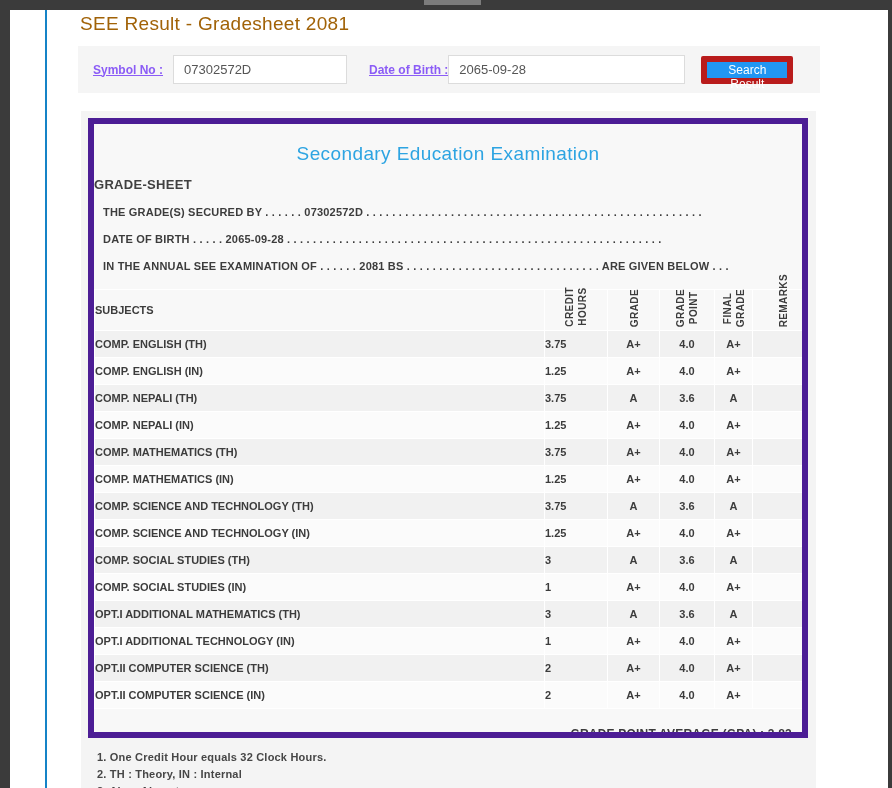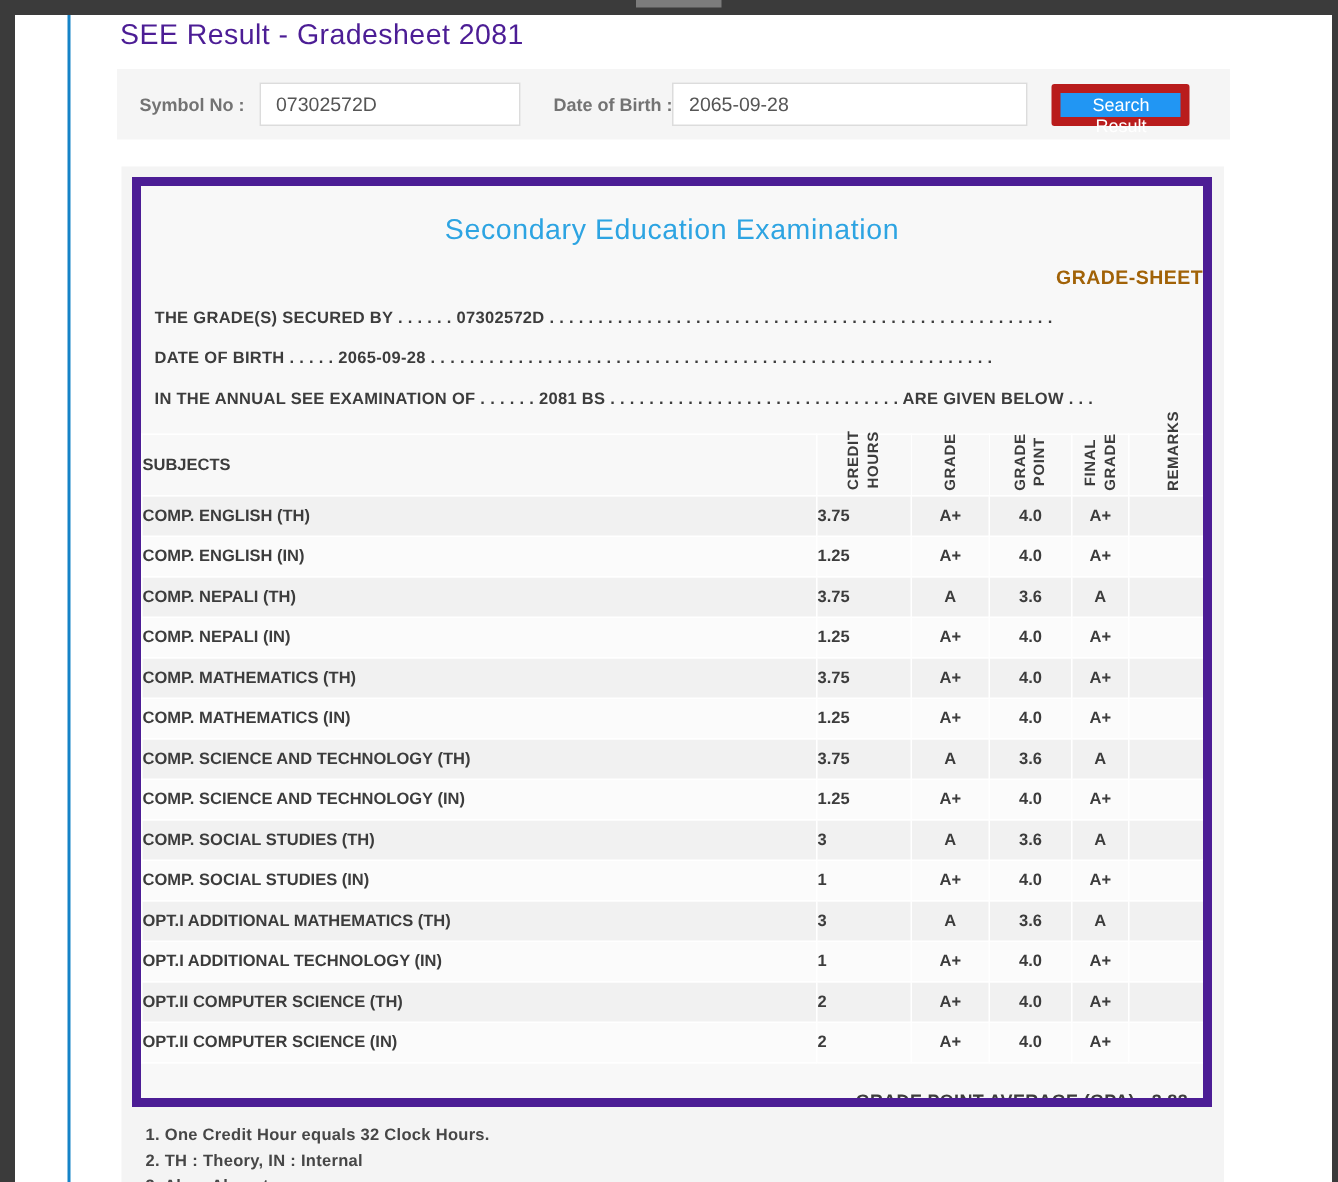--- a/index.html
+++ b/index.html
@@ -8,30 +8,30 @@
     background:#ffffff;font-family:"Liberation Sans",sans-serif;
   }
   
   .top-bar{position:absolute;left:0;top:0;width:892px;height:10px;background:#3b3b3b;z-index:5;}
   .top-thumb{position:absolute;left:424px;top:0;width:57px;height:5px;background:#7c7c7c;z-index:6;}
   .left-bar{position:absolute;left:0;top:0;width:10px;height:788px;background:#3b3b3b;z-index:4;}
   .right-bar{position:absolute;left:888px;top:10px;width:4px;height:778px;background:#3b3b3b;z-index:4;}
   .blue-divider{position:absolute;left:45px;top:10px;width:2px;height:778px;background:#1583c7;}
 
   .page-title{
-    position:absolute;left:80px;top:13px;font-size:19px;color:#4c1d95;
+    position:absolute;left:80px;top:13px;font-size:19px;color:#a16207;
     letter-spacing:0.3px;
   }
 
   
   .form-bar{
     position:absolute;left:78px;top:46px;width:742px;height:47px;background:#f5f5f5;
     display:flex;align-items:center;box-sizing:border-box;padding-left:15px;
   }
-  .form-label{font-size:12px;font-weight:700;color:#737373;white-space:nowrap;}
+  .form-label{font-size:12px;font-weight:700;color:#8b5cf6;white-space:nowrap;text-decoration:underline;}
   .form-input{
     height:29px;box-sizing:border-box;border:1px solid #dcdcdc;background:#fff;
     font-family:"Liberation Sans",sans-serif;font-size:13px;color:#555;padding:0 10px;
   }
   .input-symbol{width:174px;margin-left:10px;}
   .label-dob{margin-left:22px;}
   .input-dob{width:237px;}
   .search-btn{
     margin-left:16px;width:92px;height:28px;background:#2196f3;color:#fff;border:6px solid #b91c1c;
     font-family:"Liberation Sans",sans-serif;font-size:12px;border-radius:2px;cursor:pointer;
@@ -40,21 +40,21 @@
   
   .result-panel{
     position:absolute;left:81px;top:111px;width:735px;height:677px;background:#f4f4f4;
     box-sizing:border-box;
   }
   .gradesheet-box{
     position:absolute;left:7px;top:7px;width:720px;height:620px;background:#f8f8f8;
     border:6px solid #4c1d95;box-sizing:border-box;overflow:hidden;
   }
   .exam-title{margin:19px 0 0;text-align:center;font-size:19px;color:#2da4e2;letter-spacing:0.4px;}
-  .sheet-title{margin:12px 0 0;text-align:right;font-size:13px;font-weight:700;color:#a16207;letter-spacing:0.3px;}
+  .sheet-title{margin:12px 0 0;text-align:left;font-size:13px;font-weight:700;color:#404040;letter-spacing:0.3px;}
   .dotted-line{
     margin:13px 9px 0;font-size:11px;font-weight:700;color:#3c3c3c;line-height:14px;
     white-space:nowrap;overflow:hidden;letter-spacing:0.2px;
   }
 
   table.grades{
     width:718px;margin-top:16px;border-collapse:collapse;table-layout:fixed;
   }
   table.grades col.w-subject{width:450px;}
   table.grades col.w-credit{width:63px;}

